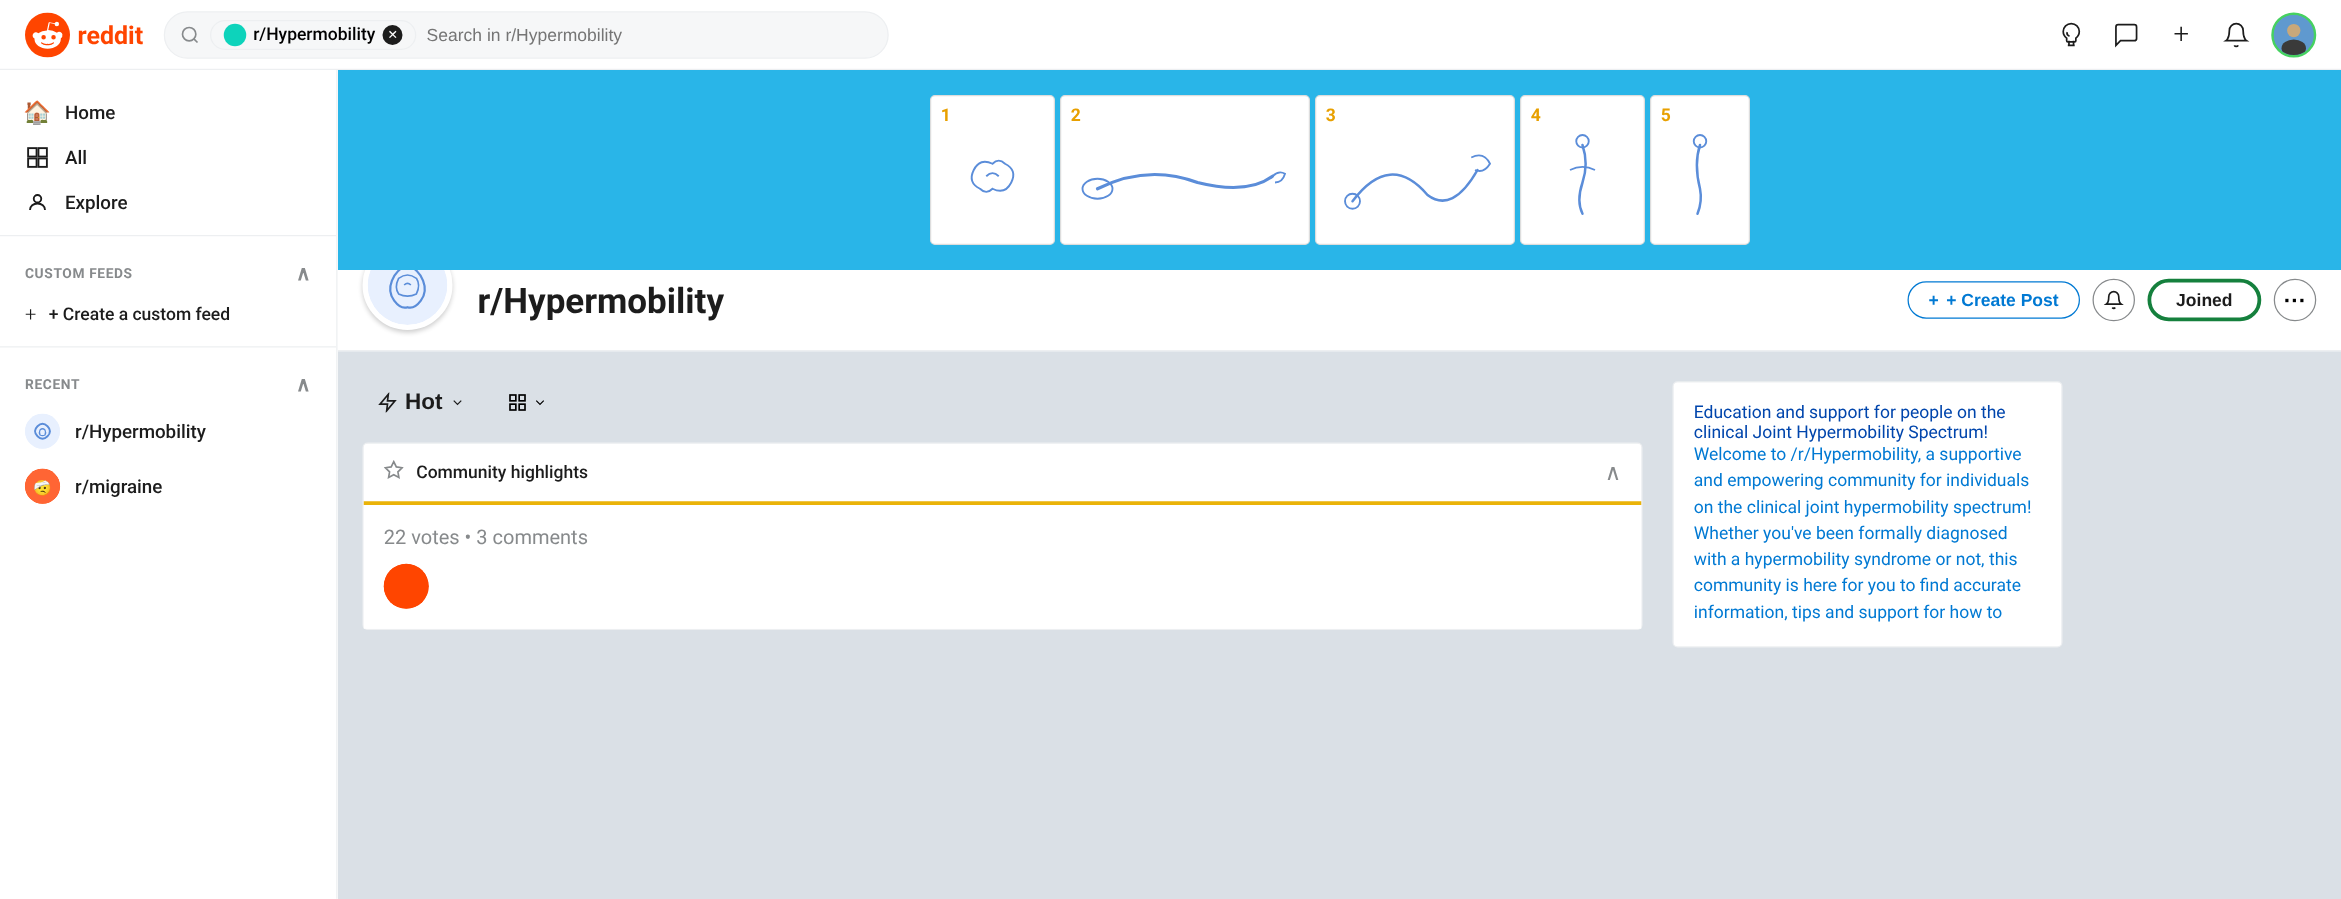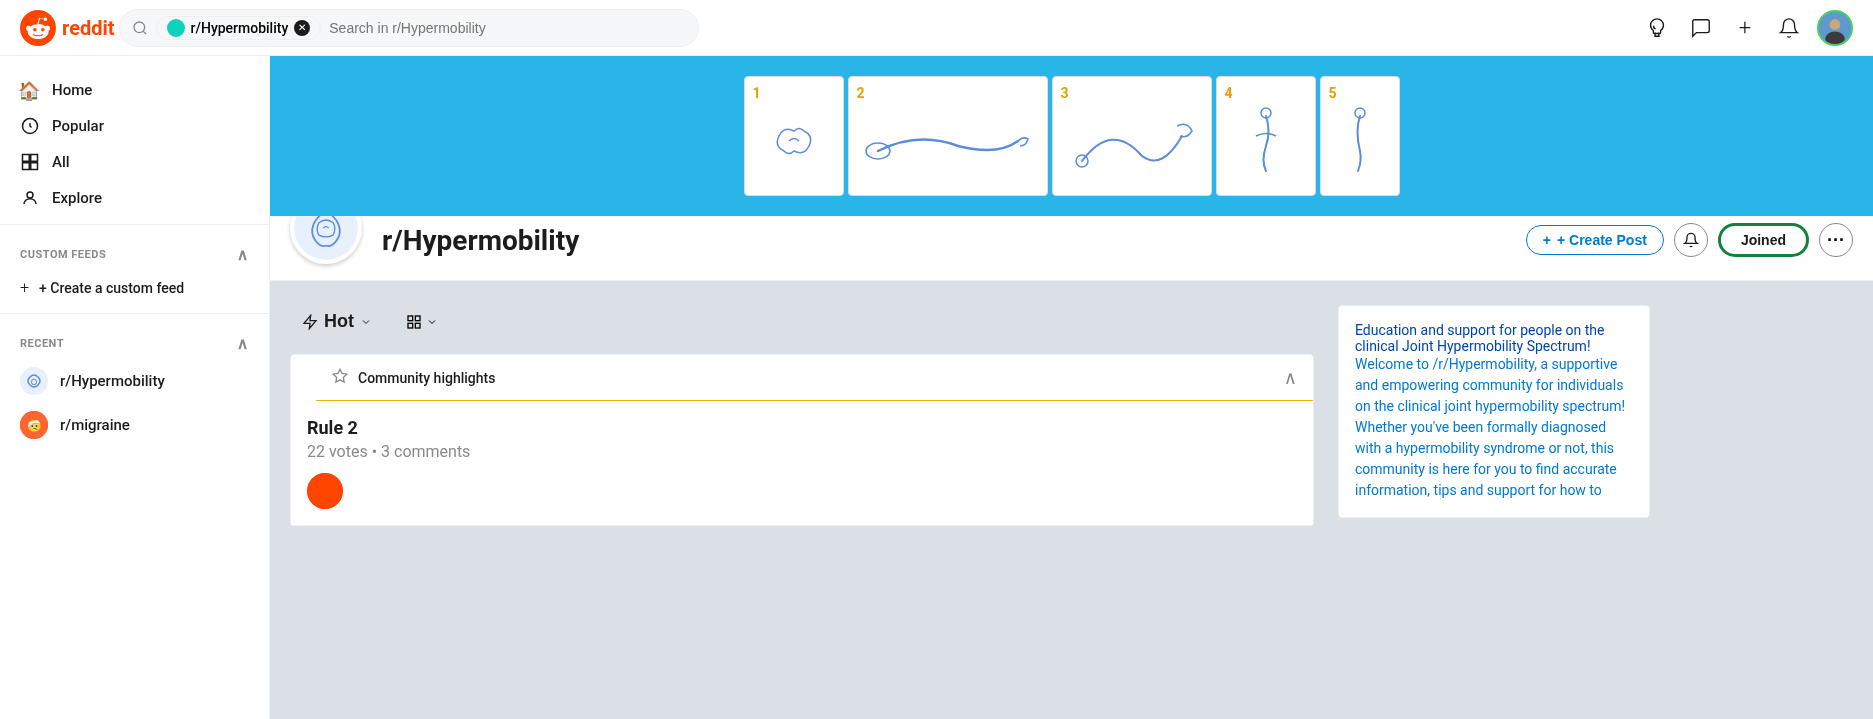--- a/index.html
+++ b/index.html
@@ -5,21 +5,21 @@
     * { box-sizing: border-box; margin: 0; padding: 0; }
     body { font-family: -apple-system, BlinkMacSystemFont, 'Segoe UI', Roboto, sans-serif; background: #dae0e6; }
 
     
     .topnav {
       display: flex;
       align-items: center;
       background: #fff;
       height: 56px;
       padding: 0 20px;
-      gap: 4px;
+      gap: 16px;
       position: fixed;
       top: 0; left: 0; right: 0;
       z-index: 100;
       border-bottom: 1px solid #edeff1;
     }
     .logo {
       display: flex;
       align-items: center;
       gap: 6px;
       font-weight: 700;
@@ -363,22 +363,21 @@
       border-radius: 4px;
       border: 1px solid #edeff1;
       margin-bottom: 12px;
     }
     .highlights-header {
       display: flex;
       align-items: center;
       justify-content: space-between;
       padding: 12px 16px;
       cursor: pointer;
-      border-bottom: 1px solid #eab308;
-      margin-left: 25px;
+      border-bottom: 3px solid #eab308;
     }
     .highlights-header-left {
       display: flex;
       align-items: center;
       gap: 10px;
       font-size: 14px;
       font-weight: 500;
       color: #1c1c1c;
     }
     .highlights-chevron {
@@ -498,31 +497,20 @@
     </div>
   </div>
 </nav>
 
 <div class="page-layout">
 
   <aside class="sidebar">
     <a class="sidebar-item" href="#">
       <span class="sidebar-icon">🏠</span>
       <span>Home</span>
-    </a>
-    <a class="sidebar-item" href="#">
-      <span class="sidebar-icon">
-        <svg width="18" height="18" viewBox="0 0 24 24" fill="none" stroke="currentColor" stroke-width="2">
-          <circle cx="12" cy="12" r="10"></circle>
-          <polyline points="12 8 12 12 14 14"></polyline>
-          <line x1="4.22" y1="4.22" x2="5.64" y2="5.64"></line>
-          <line x1="18.36" y1="5.64" x2="19.78" y2="4.22"></line>
-        </svg>
-      </span>
-      <span>Popular</span>
     </a>
     <a class="sidebar-item" href="#">
       <span class="sidebar-icon">
         <svg width="18" height="18" viewBox="0 0 24 24" fill="none" stroke="currentColor" stroke-width="2">
           <rect x="2" y="2" width="9" height="9"></rect>
           <rect x="13" y="2" width="9" height="9"></rect>
           <rect x="2" y="13" width="9" height="9"></rect>
           <rect x="13" y="13" width="9" height="9"></rect>
         </svg>
       </span>
@@ -693,21 +681,20 @@
                 <svg width="16" height="16" viewBox="0 0 24 24" fill="none" stroke="#878a8c" stroke-width="2">
                   <path d="M12 2l3.09 6.26L22 9.27l-5 4.87 1.18 6.88L12 17.77l-6.18 3.25L7 14.14 2 9.27l6.91-1.01L12 2z"></path>
                 </svg>
               </span>
               <span>Community highlights</span>
             </div>
             <span class="highlights-chevron">∧</span>
           </div>
 
           <div class="rule-card">
-            <div class="rule-title">Rule 2</div>
             <div class="rule-meta">
               <span>22</span>
               <span> votes • </span>
               <span>3</span>
               <span> comments</span>
             </div>
             <div class="rule-avatar">
               <svg viewBox="0 0 36 36" fill="none" width="36" height="36">
                 <circle cx="18" cy="18" r="18" fill="#ff4500"></circle>
                 <text x="5" y="24" font-size="18">🧙</text>

